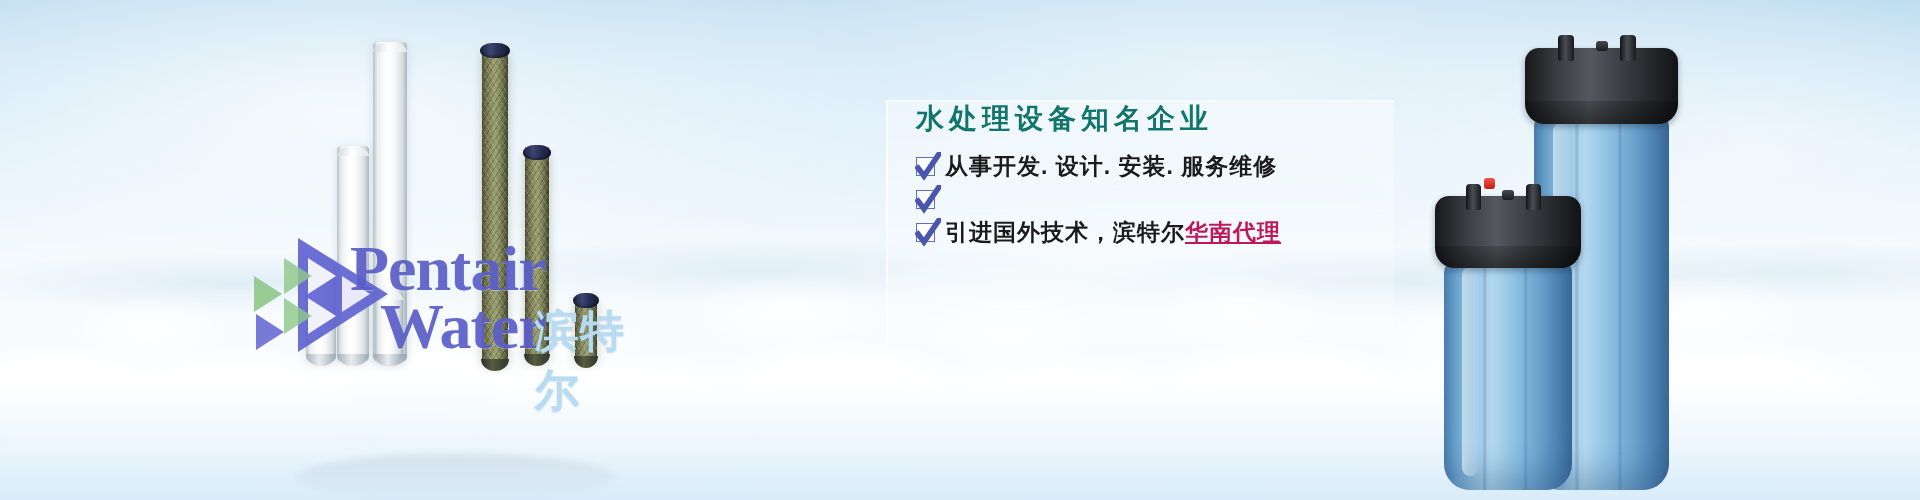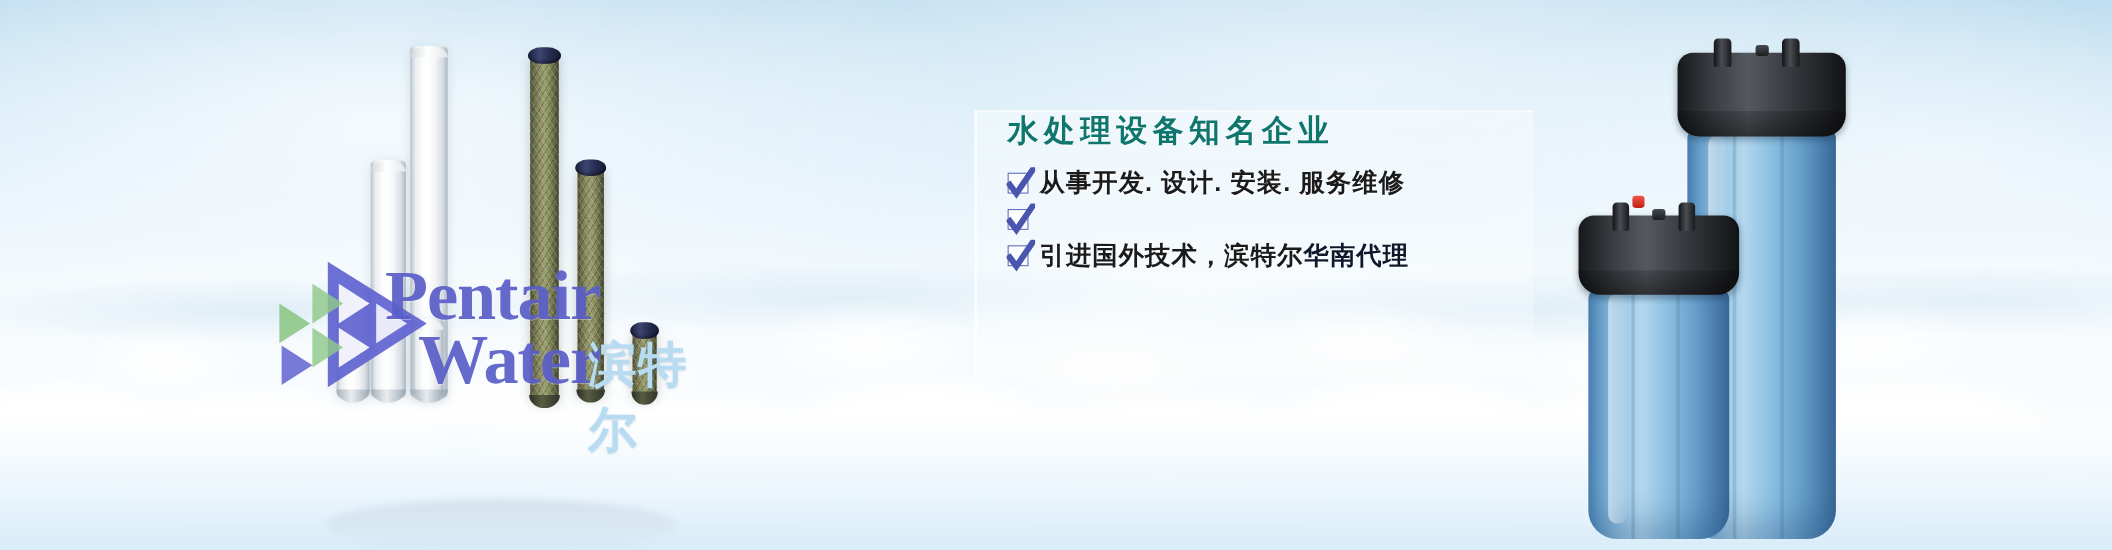--- a/index.html
+++ b/index.html
@@ -275,21 +275,21 @@
   }
   .cbox svg { position: absolute; left: -2px; top: -6px; }
   .bullet-text {
     font-size: 23px;
     font-weight: bold;
     color: #1b1b1b;
     letter-spacing: 1px;
     white-space: nowrap;
     text-shadow: 1px 1px 0 rgba(255,255,255,.7);
   }
-  .bullet-text .hl { color: #0f172a; }
+  .bullet-text .hl { color: #be185d; text-decoration: underline; }
 
   
   .housing { position: absolute; }
   .h-body {
     position: absolute;
     left: 0; right: 0; bottom: 0;
     border-radius: 10px 10px 26px 26px;
     background:
       linear-gradient(to right,
         #4e86b8 0%,

